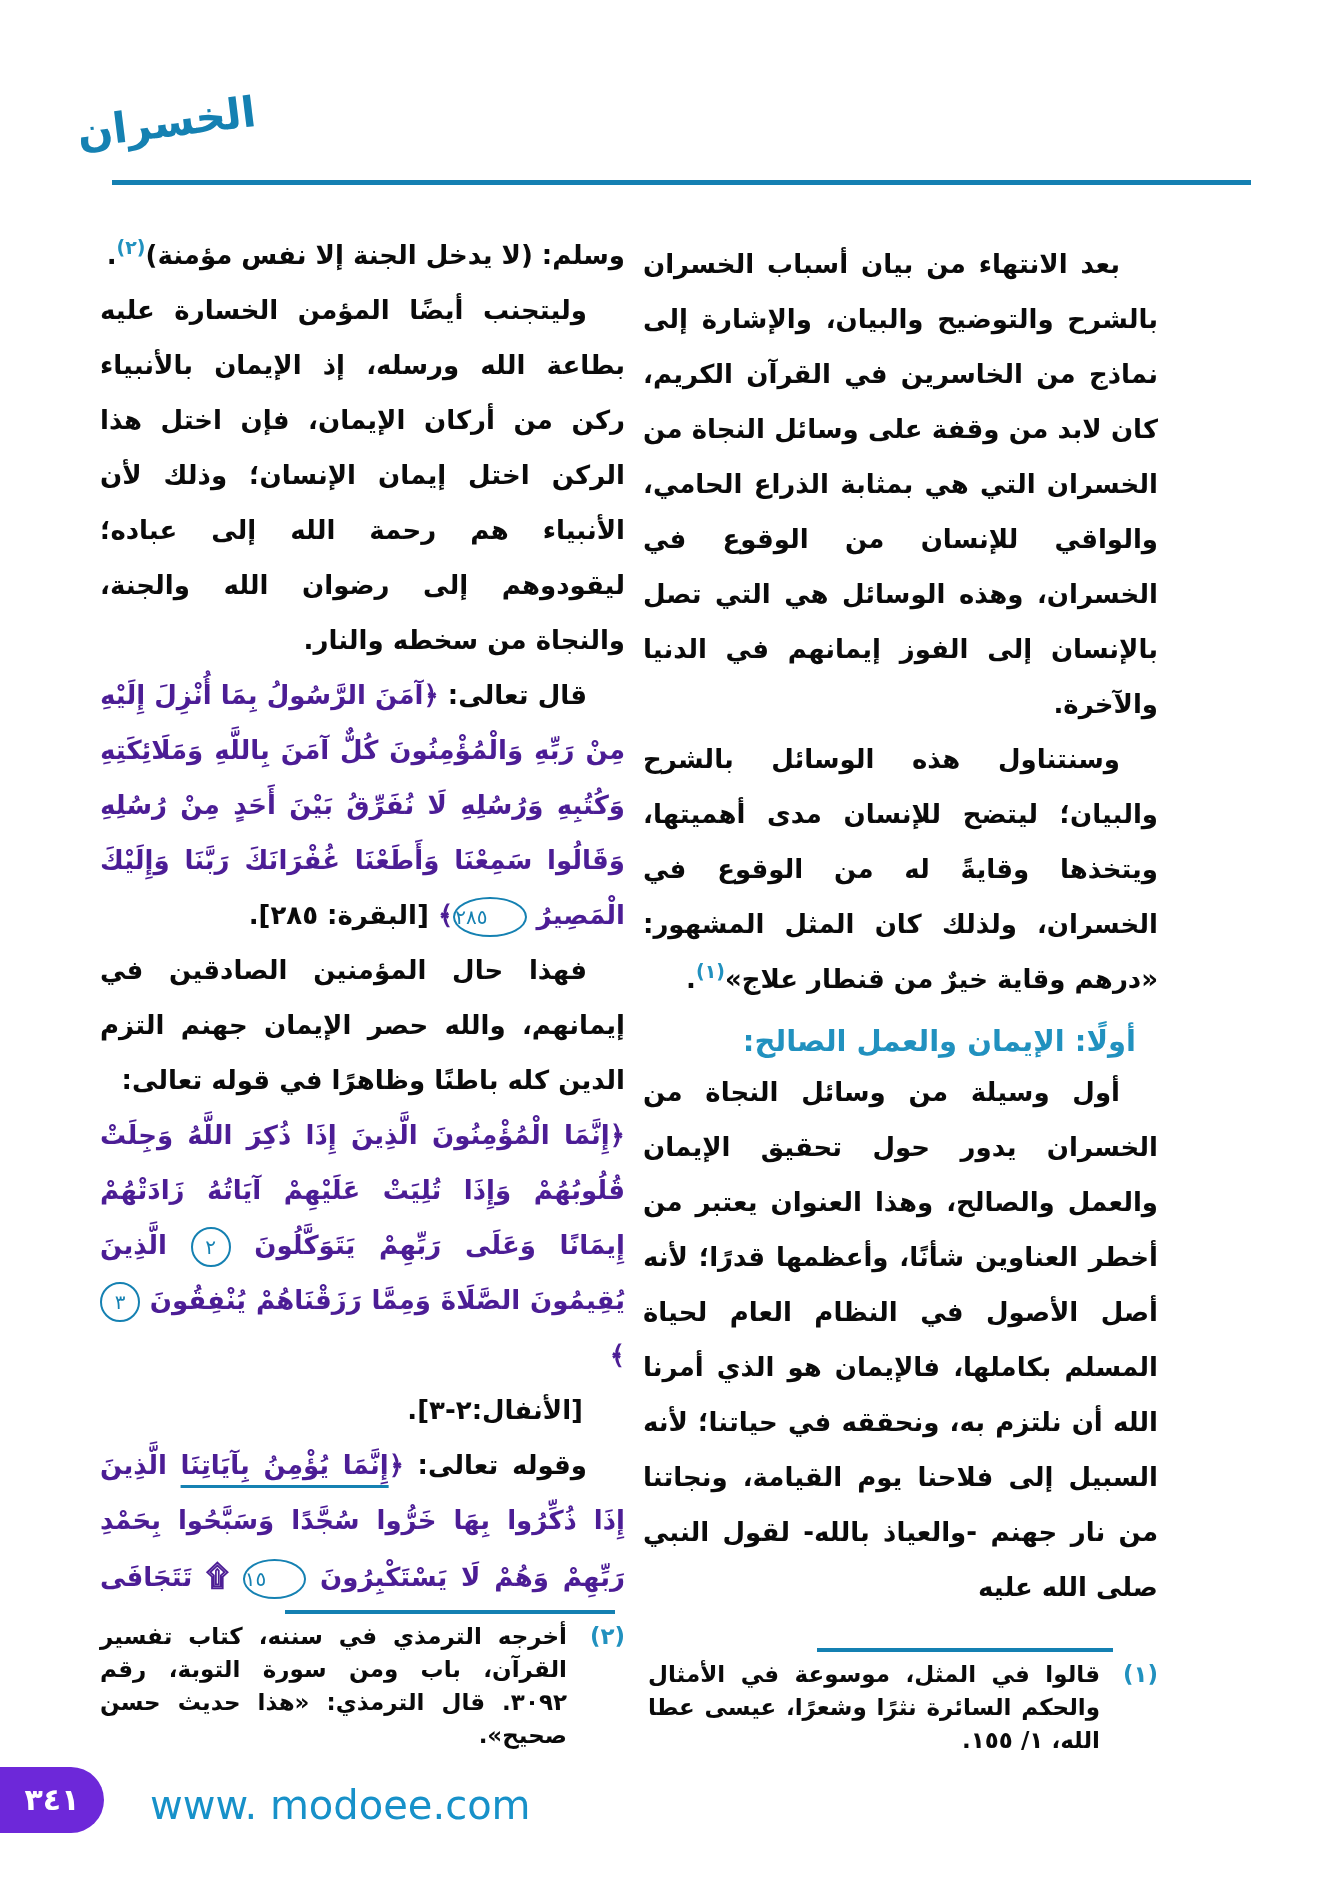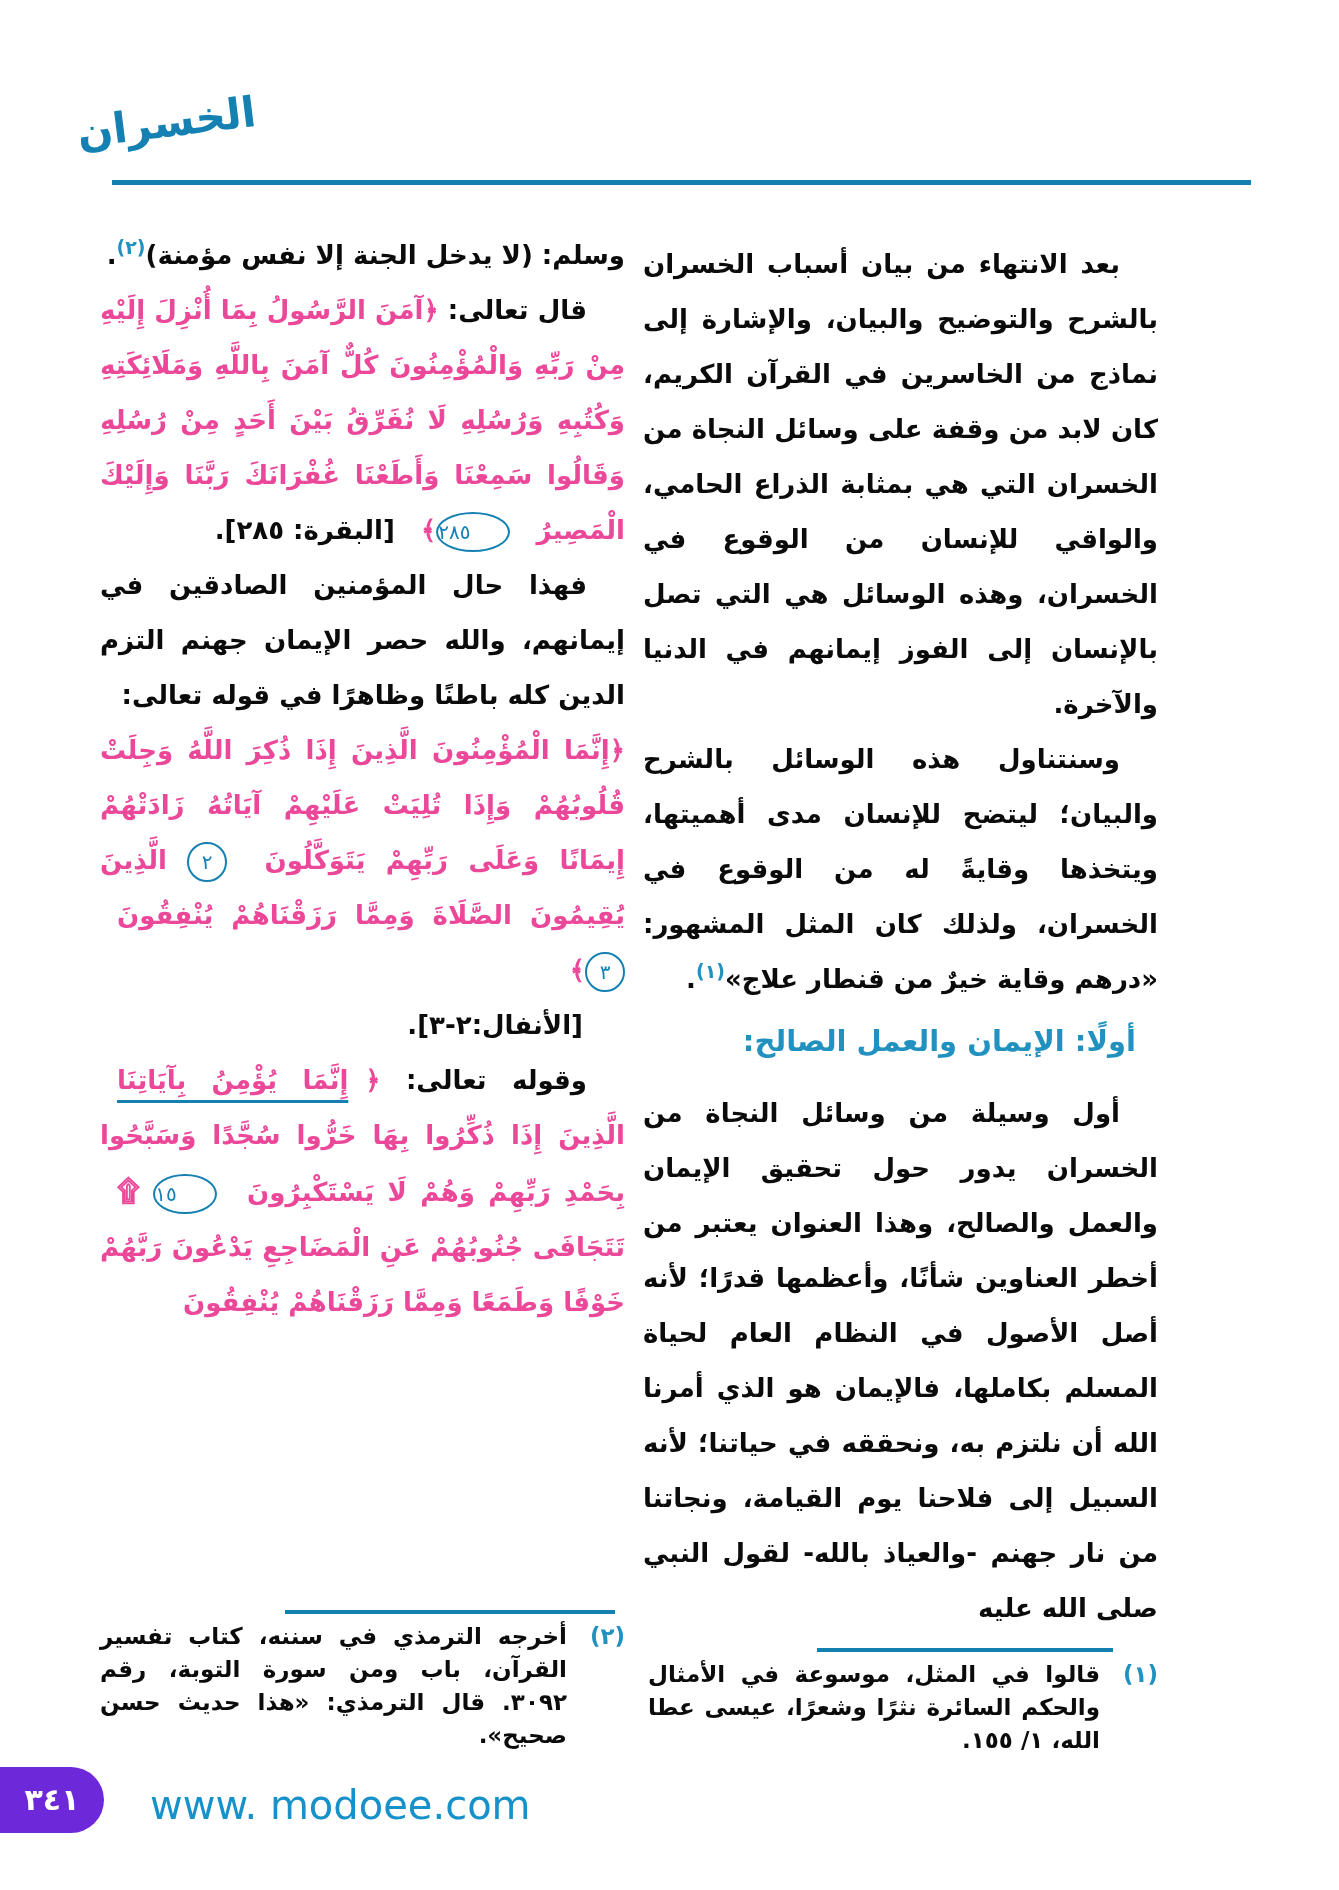--- a/index.html
+++ b/index.html
@@ -19,25 +19,25 @@
   .col-right{top:237px;right:181px;width:515px;height:1404px;overflow:hidden;}
   .col-left{top:228px;left:100px;width:525px;height:1380px;overflow:hidden;}
 
   .body{margin:0;font-size:26px;font-weight:bold;line-height:55px;color:#0b0b0b;}
   .indent{text-indent:38px;}
 
   .section-box{
     background:#0e81b4;color:#ffffff;text-align:center;font-size:33px;font-weight:bold;
     height:71px;line-height:71px;margin:0 8px 26px 15px;
   }
-  .subhead{color:#2191bf;font-size:29px;font-weight:bold;margin:10px 0 21px 0;padding-right:22px;line-height:48px;text-align:right;}
+  .subhead{color:#2191bf;font-size:29px;font-weight:bold;margin:10px 0 0 0;padding-right:22px;line-height:48px;text-align:right;}
 
   .fref{color:#2191bf;font-size:19px;font-weight:bold;vertical-align:super;line-height:0;}
 
-  .verse{color:#ec4899;margin-left:17px;}
+  .verse{color:#4c1d95;}
   .vnum{
     display:inline-block;color:#1581b2;border:2px solid #1581b2;border-radius:50%;
     min-width:40px;height:40px;line-height:37px;text-align:center;font-size:20px;
     font-weight:normal;vertical-align:middle;box-sizing:border-box;background:#fff;
   }
   .vref{color:#0b0b0b;}
   .vref-line{margin:0;font-size:26px;font-weight:bold;line-height:55px;text-align:right;padding-left:38px;}
   .vref-line .inner{display:block;text-align:left;padding-left:0;padding-right:42px;text-align:right;}
   .u{text-decoration:underline;text-decoration-color:#1581b2;text-underline-offset:11px;text-decoration-thickness:3px;}
   .sajdah{font-size:30px;}
@@ -75,20 +75,21 @@
 
   <div class="col col-right">
     <p class="body indent">بعد الانتهاء من بيان أسباب الخسران بالشرح والتوضيح والبيان، والإشارة إلى نماذج من الخاسرين في القرآن الكريم، كان لابد من وقفة على وسائل النجاة من الخسران التي هي بمثابة الذراع الحامي، والواقي للإنسان من الوقوع في الخسران، وهذه الوسائل هي التي تصل بالإنسان إلى الفوز إيمانهم في الدنيا والآخرة.</p>
     <p class="body indent"><span>وسنتناول هذه الوسائل بالشرح والبيان؛ ليتضح للإنسان مدى أهميتها، ويتخذها وقايةً له من الوقوع في الخسران، ولذلك كان المثل المشهور: «درهم وقاية خيرٌ من قنطار علاج»</span><sup class="fref">(١)</sup><span>.</span></p>
     <h3 class="subhead">أولًا: الإيمان والعمل الصالح:</h3>
     <p class="body indent">أول وسيلة من وسائل النجاة من الخسران يدور حول تحقيق الإيمان والعمل والصالح، وهذا العنوان يعتبر من أخطر العناوين شأنًا، وأعظمها قدرًا؛ لأنه أصل الأصول في النظام العام لحياة المسلم بكاملها، فالإيمان هو الذي أمرنا الله أن نلتزم به، ونحققه في حياتنا؛ لأنه السبيل إلى فلاحنا يوم القيامة، ونجاتنا من نار جهنم -والعياذ بالله- لقول النبي صلى الله عليه</p>
   </div>
 
   <div class="col col-left">
     <p class="body"><span>وسلم: </span><span>(لا يدخل الجنة إلا نفس مؤمنة)</span><sup class="fref">(٢)</sup><span>.</span></p>
+    <p class="body indent">وليتجنب أيضًا المؤمن الخسارة عليه بطاعة الله ورسله، إذ الإيمان بالأنبياء ركن من أركان الإيمان، فإن اختل هذا الركن اختل إيمان الإنسان؛ وذلك لأن الأنبياء هم رحمة الله إلى عباده؛ ليقودوهم إلى رضوان الله والجنة، والنجاة من سخطه والنار.</p>
 
     <p class="body indent"><span>قال تعالى: </span><span class="verse">﴿آمَنَ الرَّسُولُ بِمَا أُنْزِلَ إِلَيْهِ مِنْ رَبِّهِ وَالْمُؤْمِنُونَ كُلٌّ آمَنَ بِاللَّهِ وَمَلَائِكَتِهِ وَكُتُبِهِ وَرُسُلِهِ لَا نُفَرِّقُ بَيْنَ أَحَدٍ مِنْ رُسُلِهِ وَقَالُوا سَمِعْنَا وَأَطَعْنَا غُفْرَانَكَ رَبَّنَا وَإِلَيْكَ الْمَصِيرُ</span> <span class="vnum">٢٨٥</span><span class="verse">﴾</span> <span class="vref">[البقرة: ٢٨٥].</span></p>
 
     <p class="body indent">فهذا حال المؤمنين الصادقين في إيمانهم، والله حصر الإيمان جهنم التزم الدين كله باطنًا وظاهرًا في قوله تعالى:</p>
 
     <p class="body"><span class="verse">﴿إِنَّمَا الْمُؤْمِنُونَ الَّذِينَ إِذَا ذُكِرَ اللَّهُ وَجِلَتْ قُلُوبُهُمْ وَإِذَا تُلِيَتْ عَلَيْهِمْ آيَاتُهُ زَادَتْهُمْ إِيمَانًا وَعَلَى رَبِّهِمْ يَتَوَكَّلُونَ</span> <span class="vnum">٢</span> <span class="verse">الَّذِينَ يُقِيمُونَ الصَّلَاةَ وَمِمَّا رَزَقْنَاهُمْ يُنْفِقُونَ</span> <span class="vnum">٣</span><span class="verse">﴾</span></p>
     <p class="vref-line">
         <span class="inner">[الأنفال:٢-٣].</span>
       </p>
 

